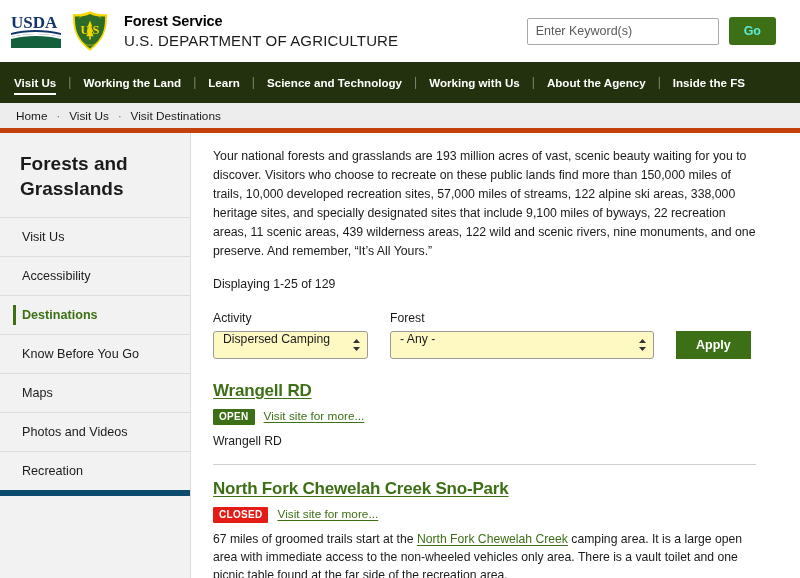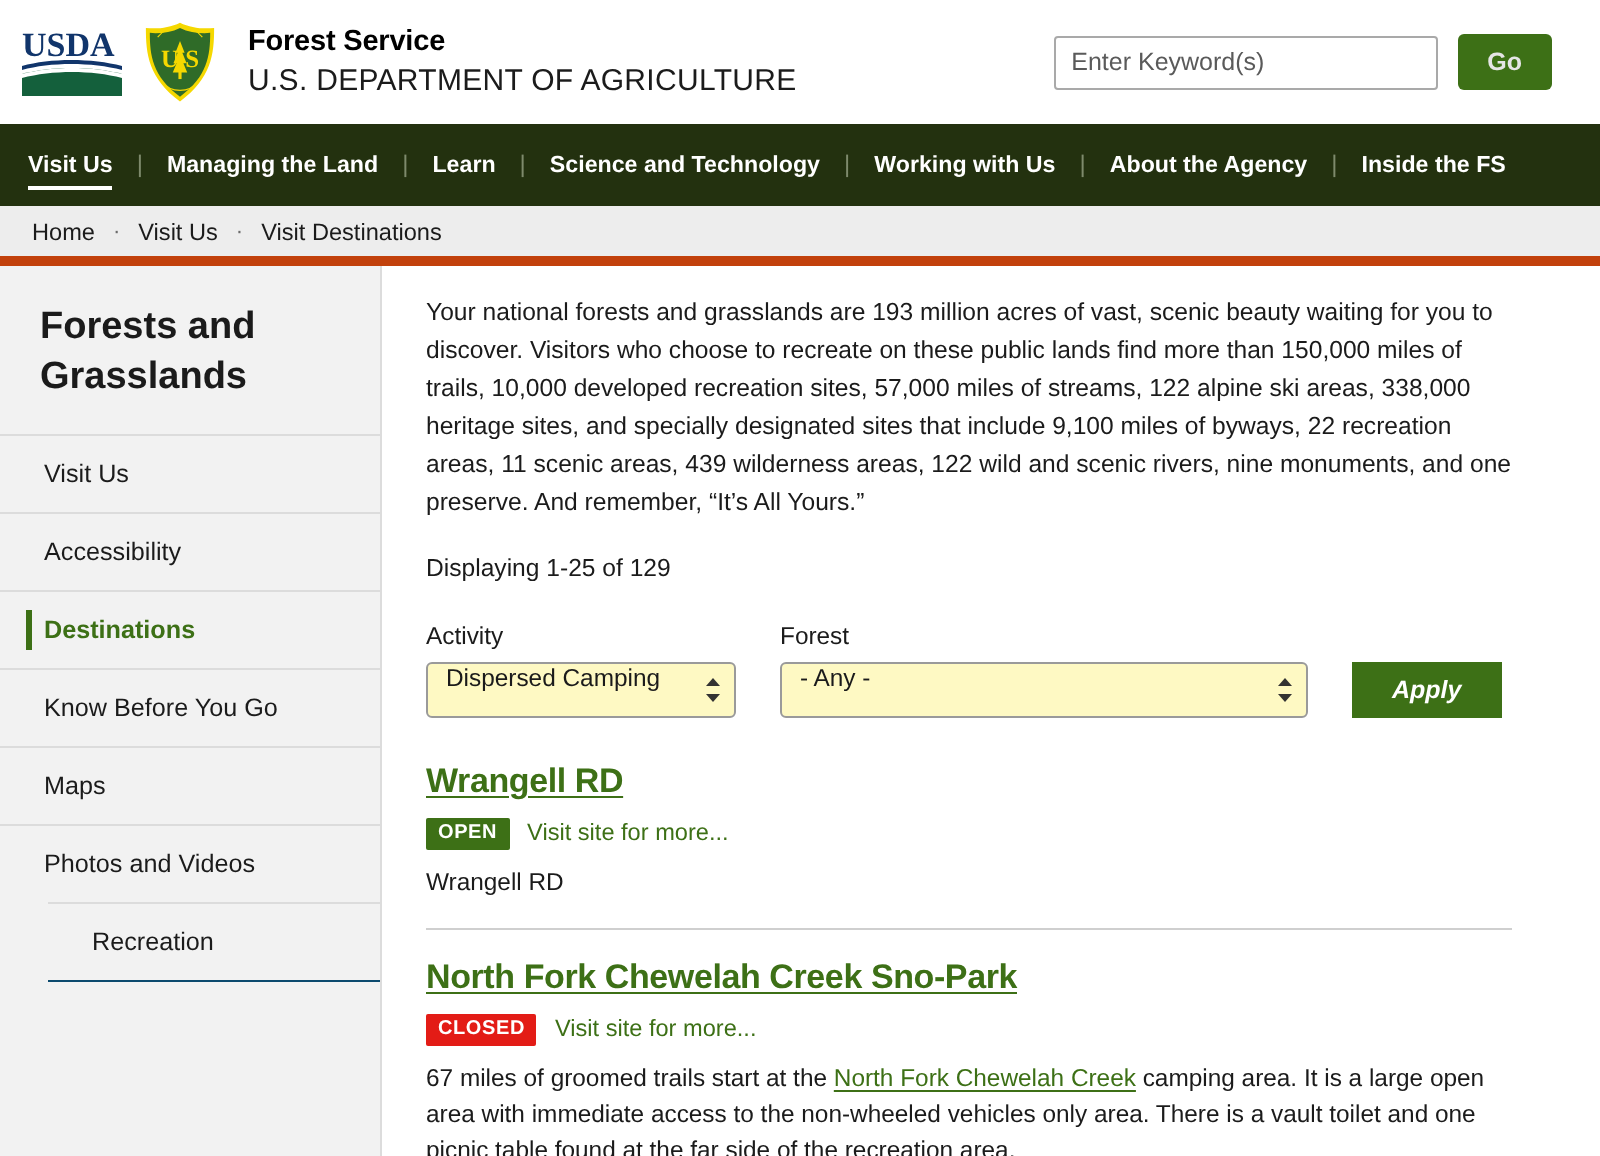--- a/index.html
+++ b/index.html
@@ -47,21 +47,21 @@
     font-size: 12.5px;
     font-family: "Liberation Sans", sans-serif;
     color: #1b1b1b;
     background: #fff;
     outline: none;
   }
   .search-input::placeholder { color: #5a5a5a; }
   .go-btn {
     margin-left: 10px;
     background: #3d7016;
-    color: #e5e5e5;
+    color: #5eead4;
     border: none;
     border-radius: 3px;
     height: 28px;
     padding: 0 15px;
     font-size: 12.5px;
     font-weight: bold;
     font-family: "Liberation Sans", sans-serif;
     cursor: pointer;
   }
 
@@ -149,21 +149,21 @@
     color: #3d7016;
     font-weight: bold;
   }
   .side-item.active::before {
     content: "";
     position: absolute;
     left: 13px; top: 9px; bottom: 9px;
     width: 3px;
     background: #3d7016;
   }
-  .side-item.last { border-bottom: 1px solid #0c4a6e; margin-left: 24px; }
+  .side-item.last { border-bottom: 6px solid #0c4a6e; }
 
   
   .main {
     flex: 1;
     padding: 14px 44px 0 22px;
     background: #ffffff;
     overflow: hidden;
   }
   .intro {
     font-size: 12.3px;
@@ -213,21 +213,20 @@
     background: #3d7016;
     color: #ffffff;
     border: none;
     border-radius: 0;
     height: 28px;
     padding: 0 20px;
     font-size: 12.5px;
     font-weight: bold;
     font-family: "Liberation Sans", sans-serif;
     cursor: pointer;
-    font-style: italic;
   }
 
   
   .result { padding-bottom: 13px; }
   .result + .result { border-top: 1px solid #cfcfcf; padding-top: 14px; }
   .result-title {
     font-size: 17px;
     font-weight: bold;
     color: #3d7016;
     text-decoration: underline;
@@ -245,20 +244,21 @@
     padding: 2px 6px 3px 6px;
     letter-spacing: 0.3px;
     border-radius: 1px;
     margin-right: 9px;
   }
   .badge.open { background: #3d7016; }
   .badge.closed { background: #e31c16; }
   .visit-link {
     font-size: 11.8px;
     color: #3d7016;
+    text-decoration: underline;
     text-underline-offset: 2px;
     cursor: pointer;
   }
   .result-desc {
     font-size: 12.2px;
     line-height: 1.5;
     color: #1b1b1b;
     margin: 0;
   }
   .inline-link {
@@ -297,21 +297,21 @@
   </div>
   <div class="search-area">
     <input class="search-input" type="text" placeholder="Enter Keyword(s)" style="">
     <button class="go-btn">Go</button>
   </div>
 </div>
 
 <div class="navbar">
   <span class="nav-item active">Visit Us</span>
   <span class="nav-sep">|</span>
-  <span class="nav-item">Managing the Land</span>
+  <span class="nav-item">Working the Land</span>
   <span class="nav-sep">|</span>
   <span class="nav-item">Learn</span>
   <span class="nav-sep">|</span>
   <span class="nav-item">Science and Technology</span>
   <span class="nav-sep">|</span>
   <span class="nav-item">Working with Us</span>
   <span class="nav-sep">|</span>
   <span class="nav-item">About the Agency</span>
   <span class="nav-sep">|</span>
   <span class="nav-item">Inside the FS</span>

